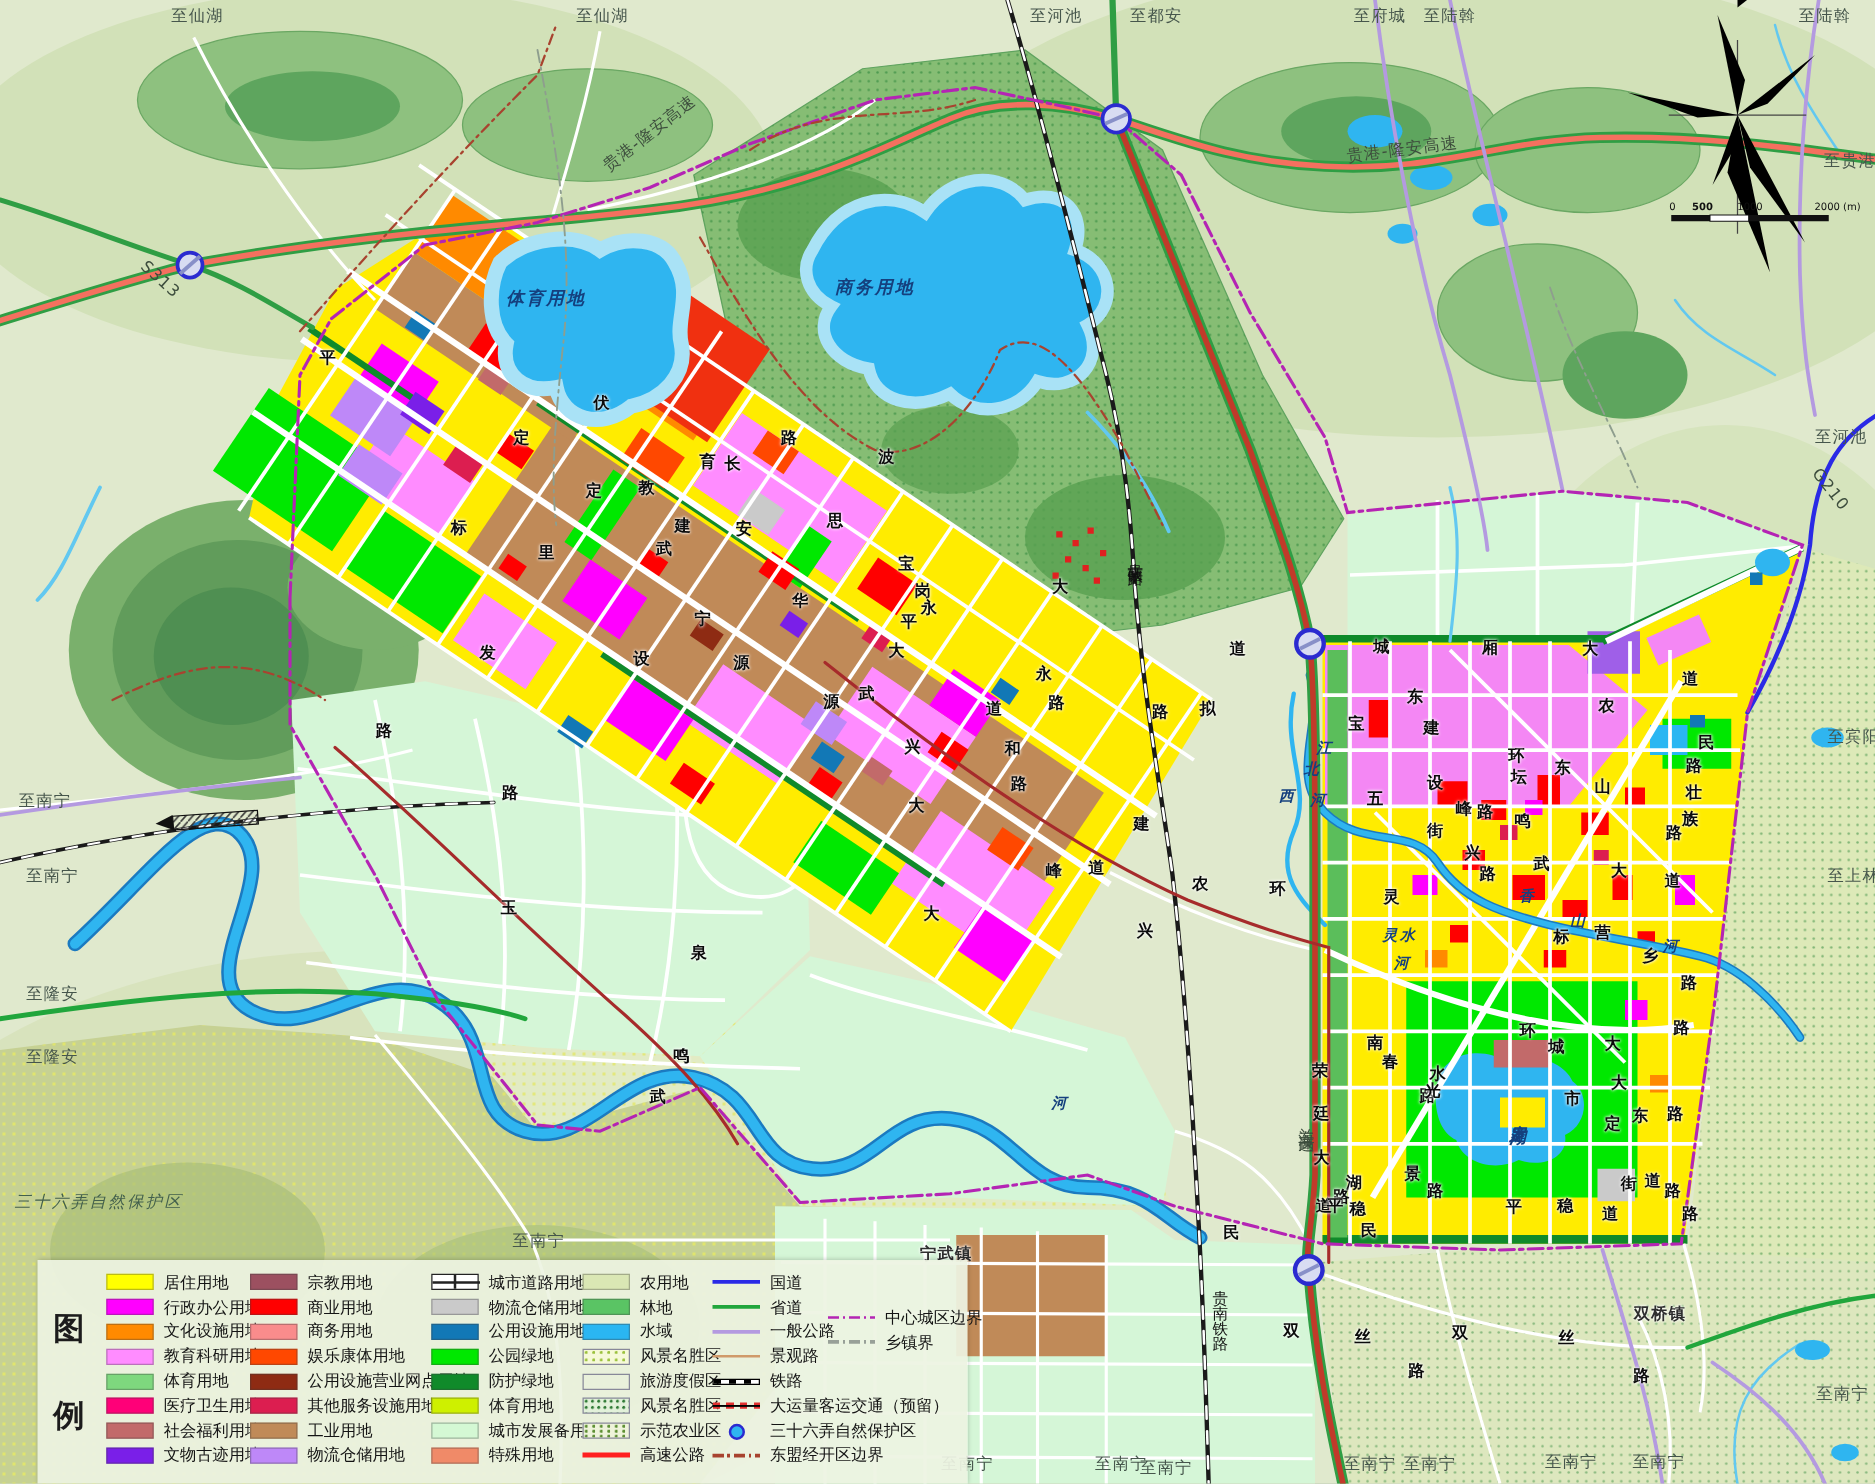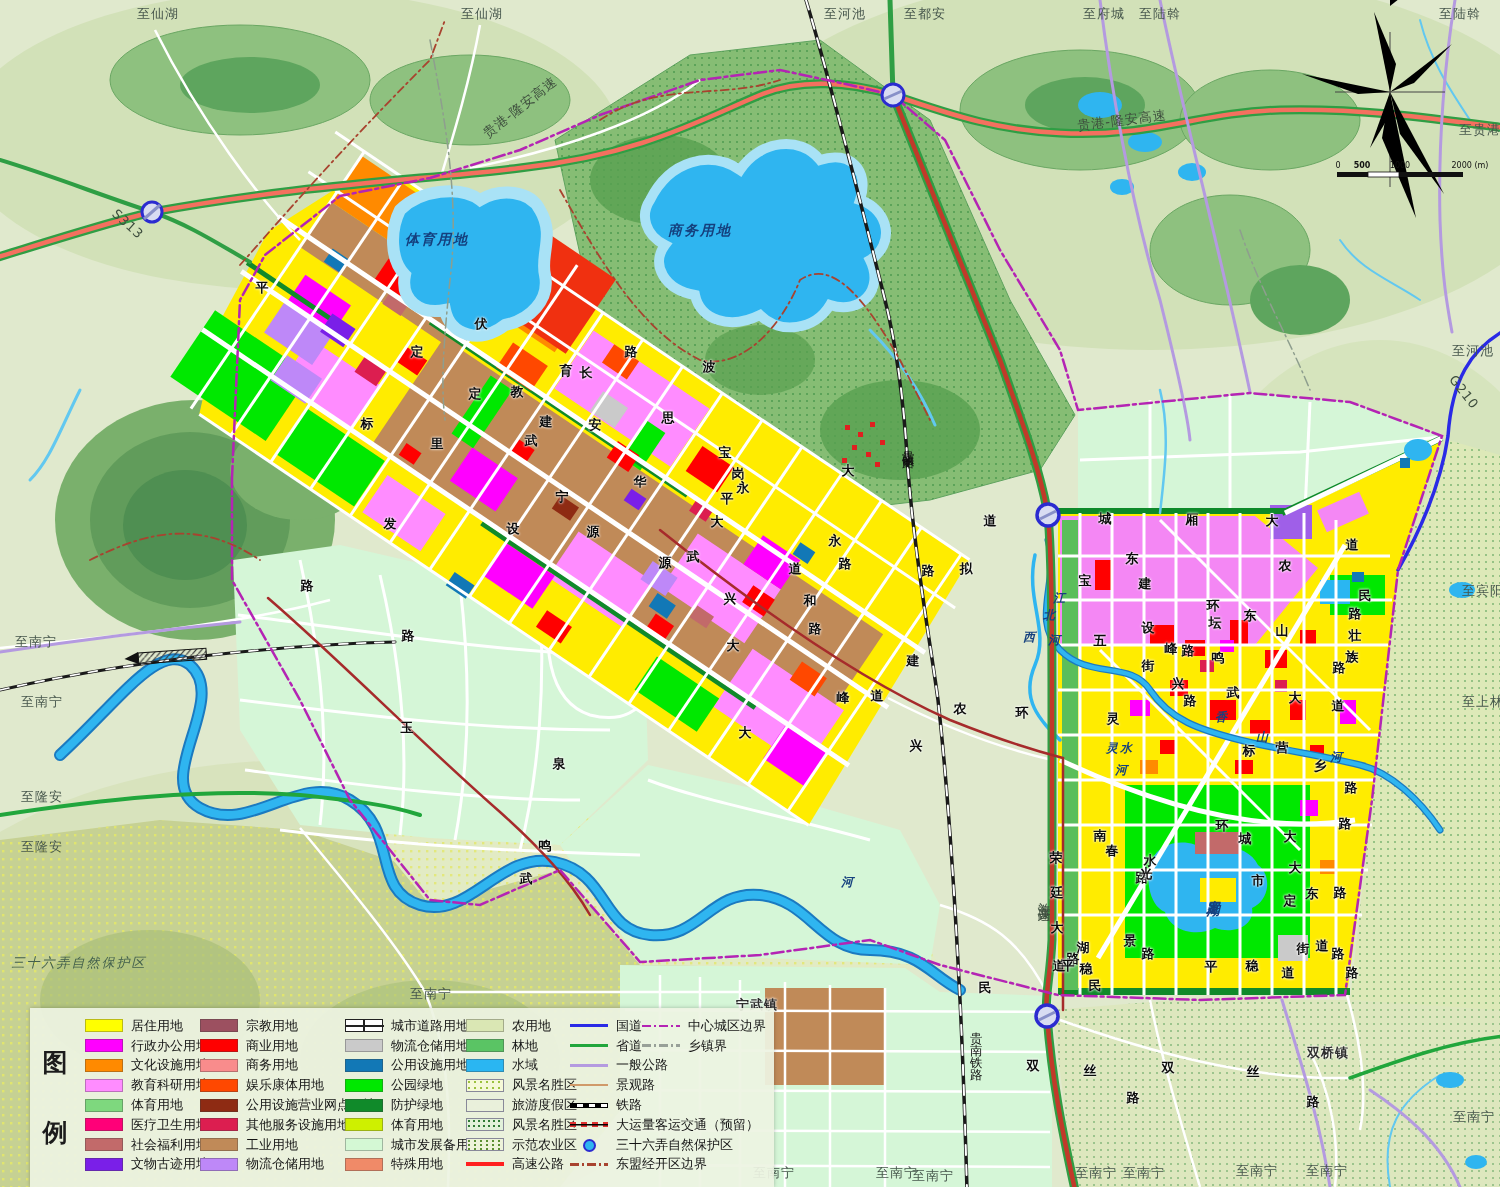--- a/index.html
+++ b/index.html
@@ -809,21 +809,21 @@
           </div>
           <div class="lrow">
             <span class="sw k-circle"></span>
             <span class="llab">三十六弄自然保护区</span>
           </div>
           <div class="lrow">
             <span class="sw k-dashdot" style="background: repeating-linear-gradient(90deg, rgb(168, 67, 47) 0px, rgb(168, 67, 47) 9px, transparent 9px, transparent 12px, rgb(168, 67, 47) 12px, rgb(168, 67, 47) 14px, transparent 14px, transparent 17px);"></span>
             <span class="llab">东盟经开区边界</span>
           </div>
         </div>
-        <div class="lcol" style="left: 612px;">
+        <div class="lcol" style="left: 632px; margin-top: 28px;">
           <div class="lrow">
             <span class="sw k-dashdot" style="background: repeating-linear-gradient(90deg, rgb(180, 36, 180) 0px, rgb(180, 36, 180) 9px, transparent 9px, transparent 12px, rgb(180, 36, 180) 12px, rgb(180, 36, 180) 14px, transparent 14px, transparent 17px);"></span>
             <span class="llab">中心城区边界</span>
           </div>
           <div class="lrow">
             <span class="sw k-dashdot" style="background: repeating-linear-gradient(90deg, rgb(152, 160, 152) 0px, rgb(152, 160, 152) 9px, transparent 9px, transparent 12px, rgb(152, 160, 152) 12px, rgb(152, 160, 152) 14px, transparent 14px, transparent 17px);"></span>
             <span class="llab">乡镇界</span>
           </div>
         </div>
       </div>

